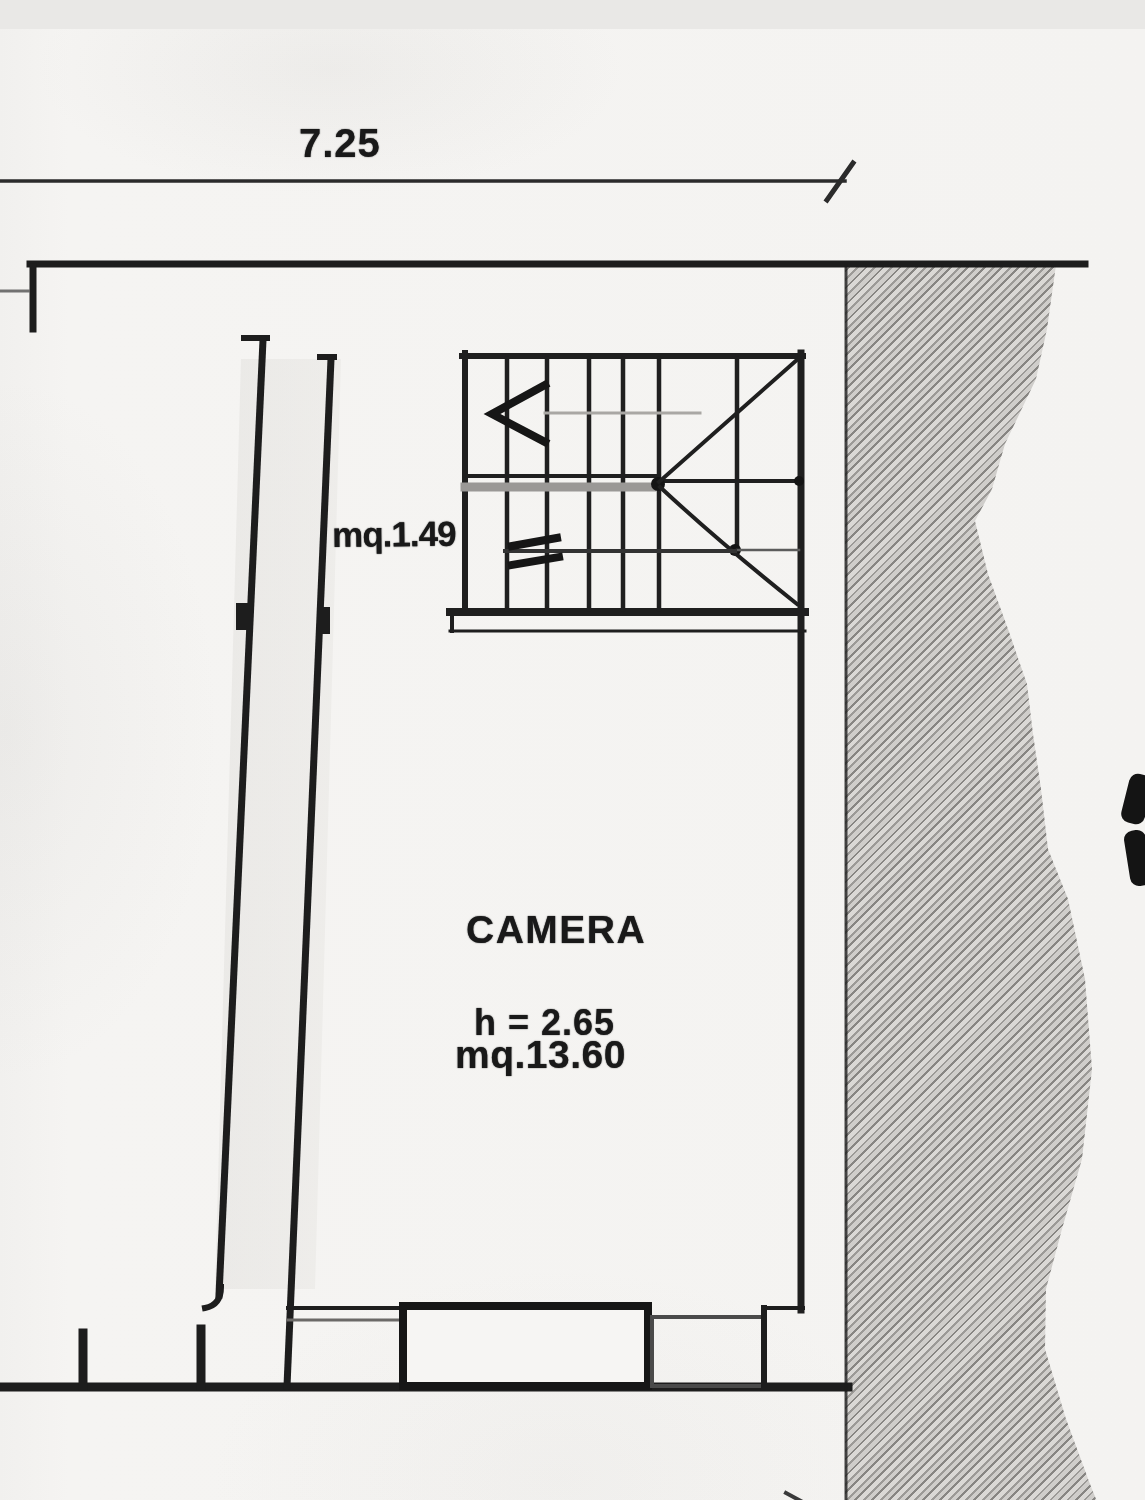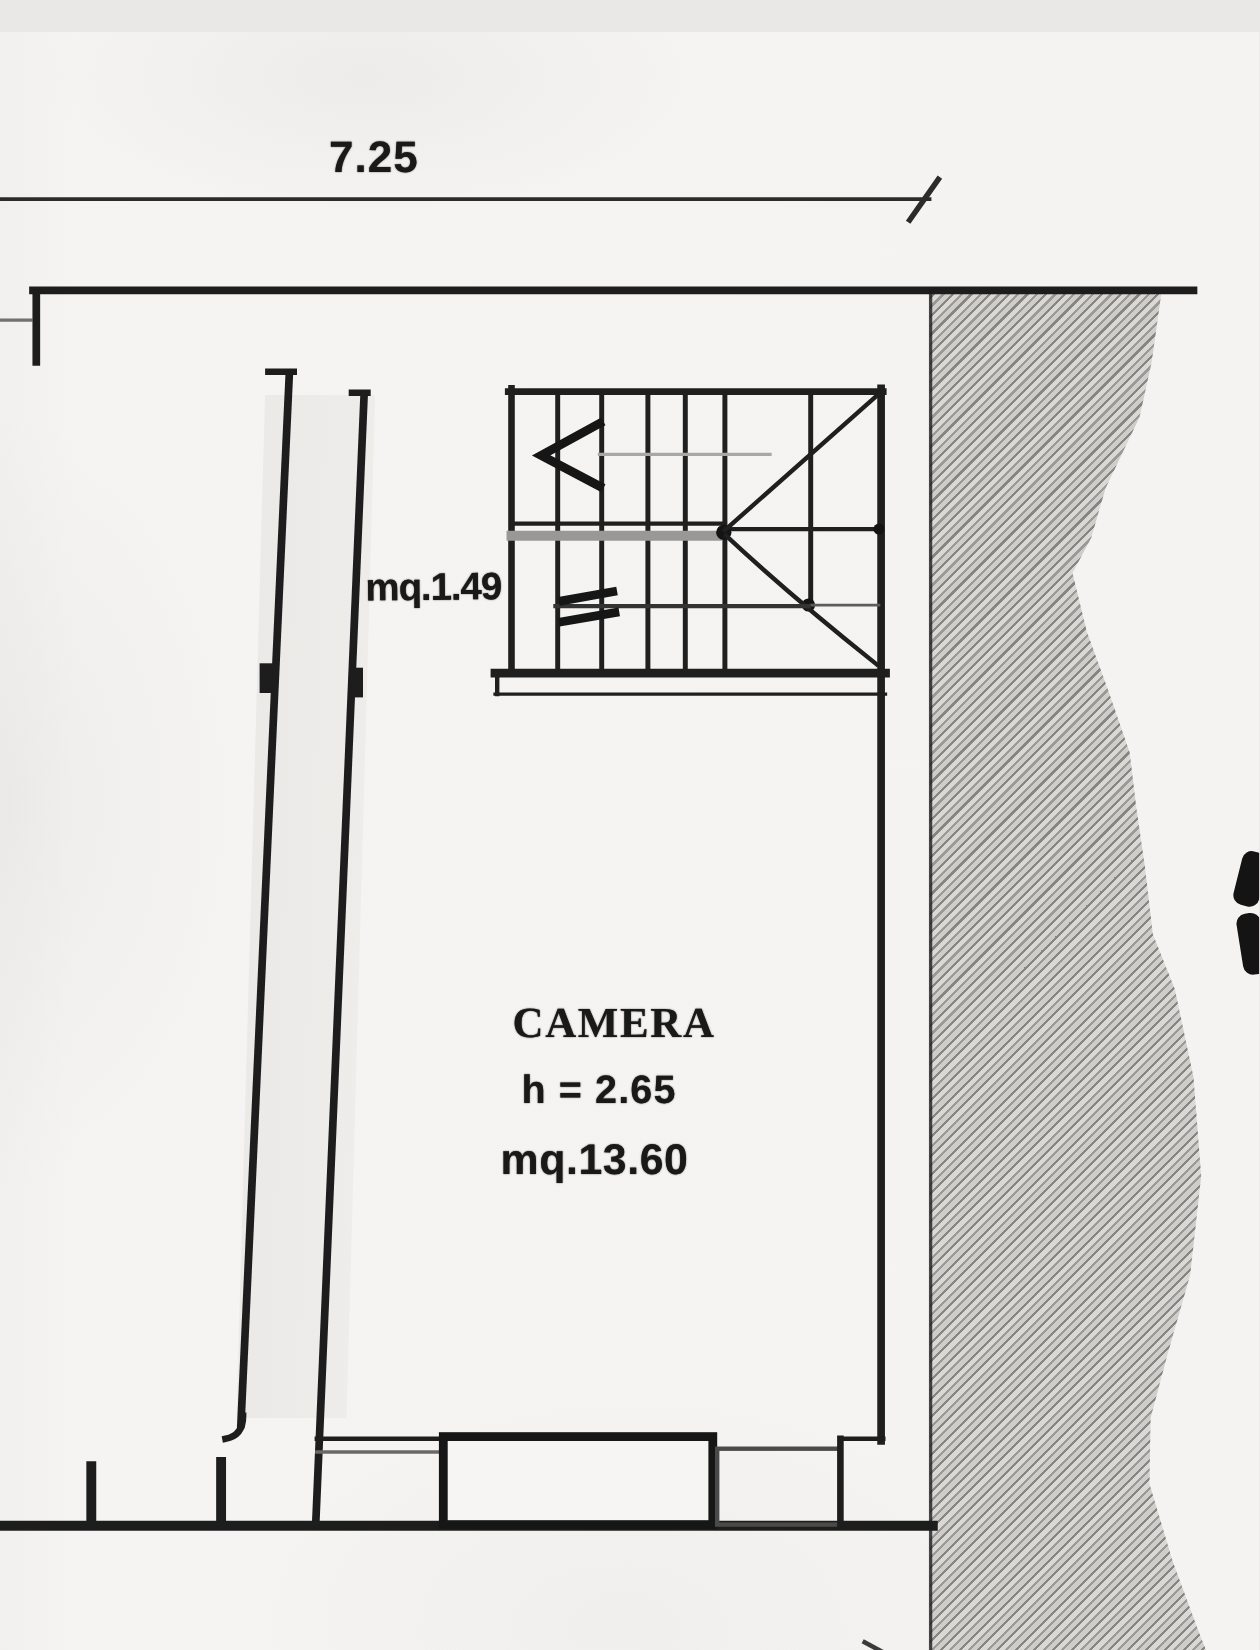--- a/index.html
+++ b/index.html
@@ -33,22 +33,22 @@
     transform:skewX(-1.6deg);
   }
   svg.lines{position:absolute; inset:0; filter:blur(.3px);}
   .label{
     position:absolute; color:#191919; font-weight:700; white-space:nowrap;
     text-shadow:0 0 1px rgba(25,25,25,.8), 0 0 2px rgba(25,25,25,.25);
     transform-origin:left top;
   }
   .lbl-dim{left:299px; top:92px;  font-size:40px; letter-spacing:1px;}
   .lbl-stair{left:332px; top:486px; font-size:35px; letter-spacing:-1px; transform:rotate(-.6deg);}
-  .lbl-room{left:466px; top:879px; font-size:39px; letter-spacing:1.5px;font-family:Liberation Serif, serif;}
-  .lbl-h{left:474px; top:941px; font-size:36px; letter-spacing:1px;}
+  .lbl-room{left:466px; top:879px; font-size:39px; letter-spacing:1.5px;}
+  .lbl-h{left:474px; top:973px; font-size:36px; letter-spacing:1px;}
   .lbl-mq{left:455px; top:1004px; font-size:39px; letter-spacing:.5px;text-align:right;}
 </style>
 </head>
 <body>
 
 <div class="canvas">
 
   <div class="corridor-shade"></div>
   <div class="hatch"></div>
 

